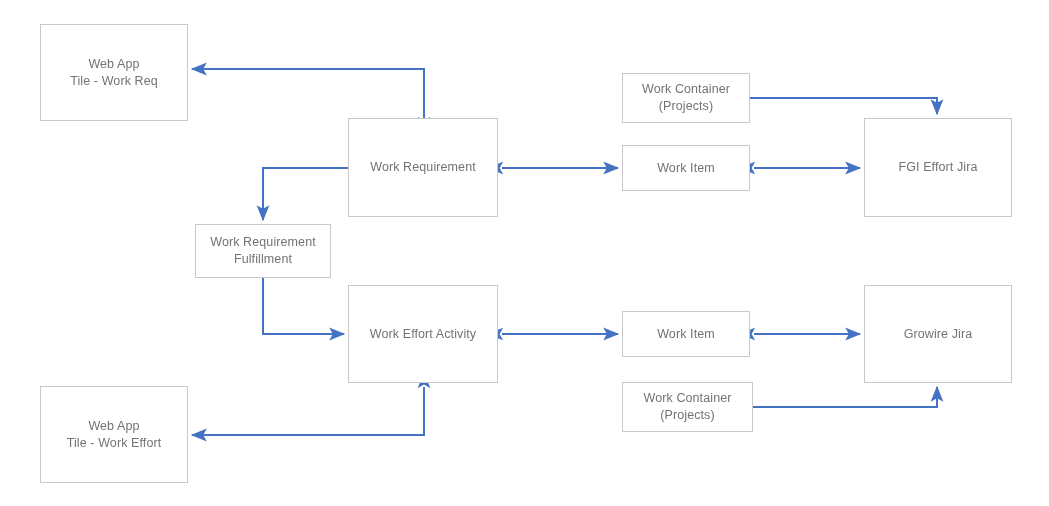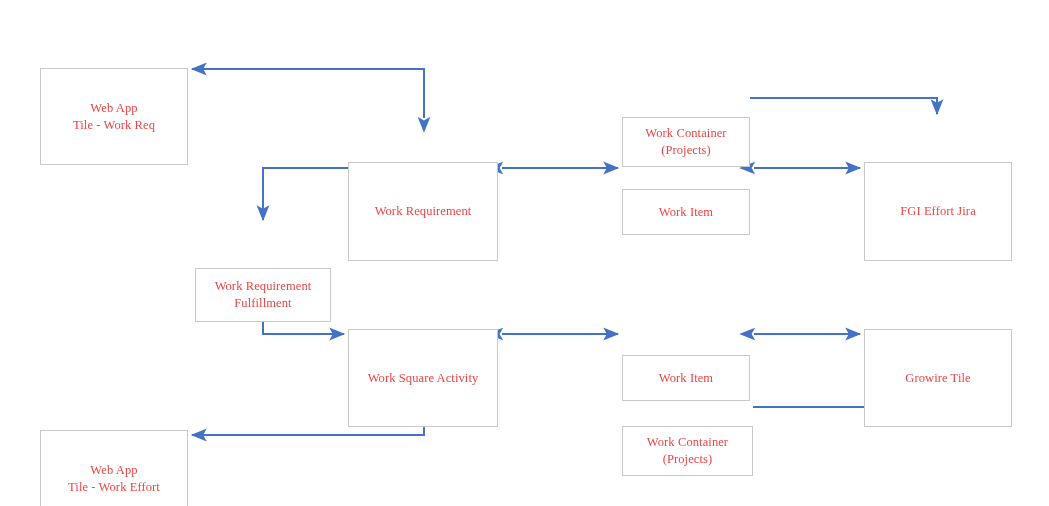--- a/index.html
+++ b/index.html
@@ -20,28 +20,27 @@
   }
   .node {
     position: absolute;
     box-sizing: border-box;
     border: 1px solid #c9c9c9;
     background: #ffffff;
     display: flex;
     align-items: center;
     justify-content: center;
     text-align: center;
-    color: #ef4444;
+    color: #737373;
     font-size: 12.5px;
     line-height: 17px;
-    font-family: Liberation Serif, serif;
+    font-family: Liberation Sans, sans-serif;
     letter-spacing: 0.1px;
     white-space: pre-line;
     user-select: none;
-    margin-top: 44px;
   }
   #edges {
     position: absolute;
     left: 0;
     top: 0;
     width: 1049px;
     height: 506px;
     pointer-events: none;
   }
   .edge-path {
@@ -79,21 +78,21 @@
   <div id="node-layer">
       <div class="node" style="left: 40px; top: 24px; width: 148px; height: 97px; border-color: rgb(201, 201, 201);">Web App
 Tile - Work Req</div>
       <div class="node" style="left: 348px; top: 118px; width: 150px; height: 99px; border-color: rgb(201, 201, 201);">Work Requirement</div>
       <div class="node" style="left: 195px; top: 224px; width: 136px; height: 54px; border-color: rgb(201, 201, 201);">Work Requirement
 Fulfillment</div>
       <div class="node" style="left: 622px; top: 73px; width: 128px; height: 50px; border-color: rgb(201, 201, 201);">Work Container
 (Projects)</div>
       <div class="node" style="left: 622px; top: 145px; width: 128px; height: 46px; border-color: rgb(201, 201, 201);">Work Item</div>
       <div class="node" style="left: 864px; top: 118px; width: 148px; height: 99px; border-color: rgb(201, 201, 201);">FGI Effort Jira</div>
-      <div class="node" style="left: 348px; top: 285px; width: 150px; height: 98px; border-color: rgb(201, 201, 201);">Work Square Activity</div>
+      <div class="node" style="left: 348px; top: 285px; width: 150px; height: 98px; border-color: rgb(201, 201, 201);">Work Effort Activity</div>
       <div class="node" style="left: 622px; top: 311px; width: 128px; height: 46px; border-color: rgb(201, 201, 201);">Work Item</div>
-      <div class="node" style="left: 864px; top: 285px; width: 148px; height: 98px; border-color: rgb(201, 201, 201);">Growire Tile</div>
+      <div class="node" style="left: 864px; top: 285px; width: 148px; height: 98px; border-color: rgb(201, 201, 201);">Growire Jira</div>
       <div class="node" style="left: 622px; top: 382px; width: 131px; height: 50px; border-color: rgb(201, 201, 201);">Work Container
 (Projects)</div>
       <div class="node" style="left: 40px; top: 386px; width: 148px; height: 97px; border-color: rgb(201, 201, 201);">Web App
 Tile - Work Effort</div>
     </div>
 </div>
 
 </body></html>

